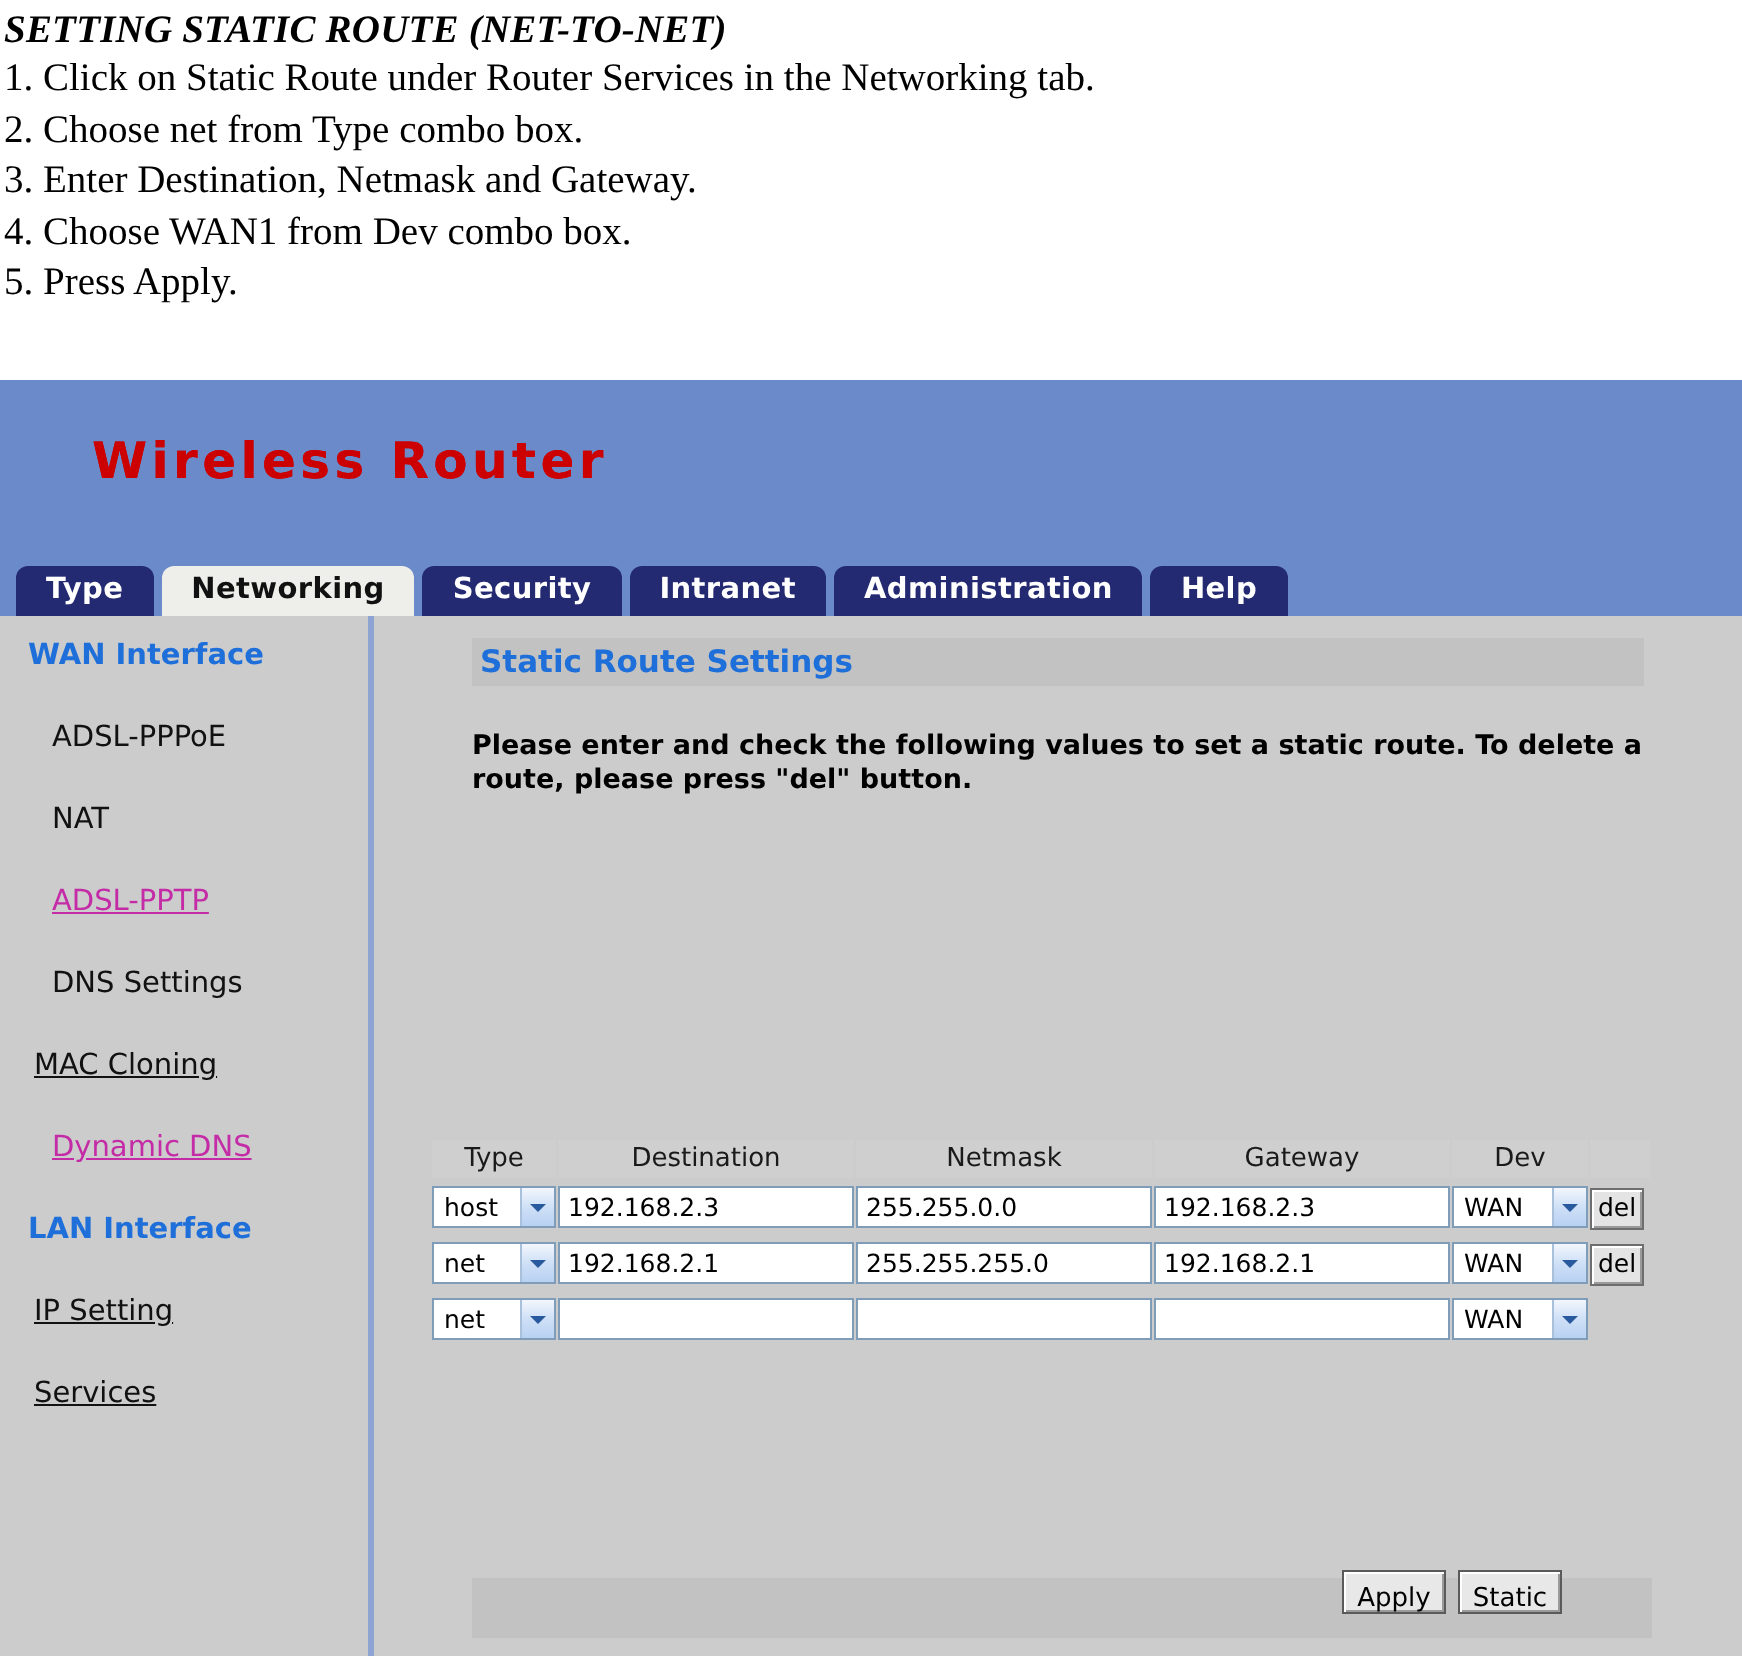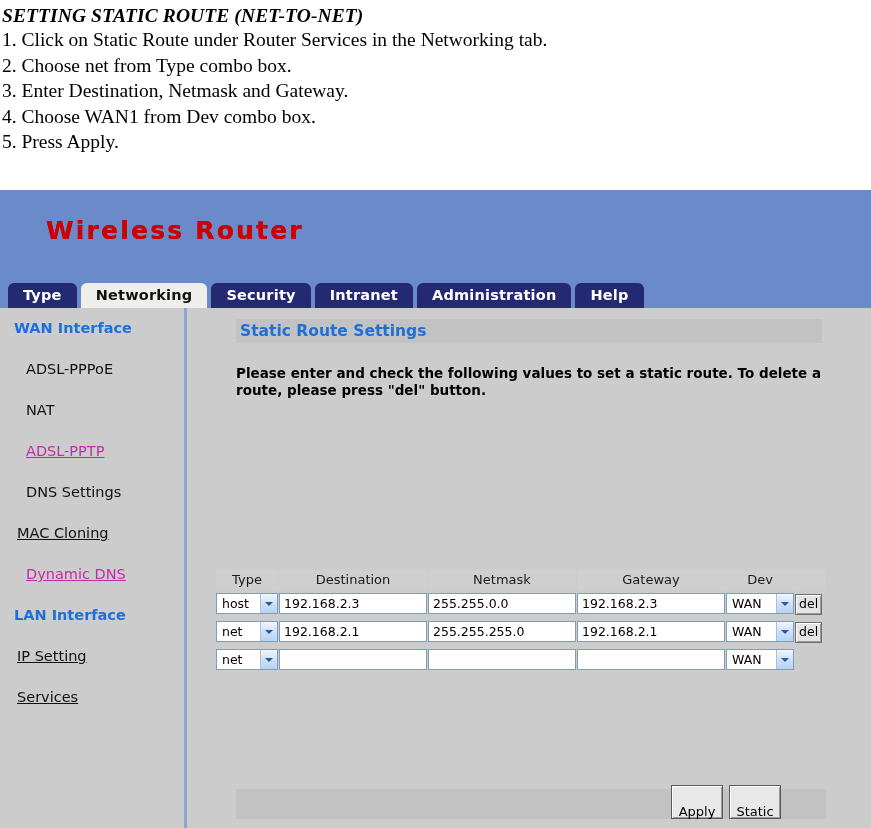--- a/index.html
+++ b/index.html
@@ -291,21 +291,21 @@
     min-width: 52px;
     text-align: center;
     font-size: 13px;
     color: #000000;
     background: #e8e8e8;
     border: 1px solid #5a5a5a;
     box-shadow: inset 1px 1px 0 #ffffff, inset -1px -1px 0 #9a9a9a;
     box-sizing: border-box;
     font-family: "DejaVu Sans", sans-serif;
     margin-right: 6px;
-    padding: 16px 6px;
+    padding: 4px 6px;
   }
 </style>
 </head>
 <body>
 
 <div class="instructions">
   <div class="instr-title">SETTING STATIC ROUTE (NET-TO-NET)</div>
   <div class="instr-line">1. Click on Static Route under Router Services in the Networking tab.</div>
   <div class="instr-line">2. Choose net from Type combo box.</div>
   <div class="instr-line">3. Enter Destination, Netmask and Gateway.</div>

